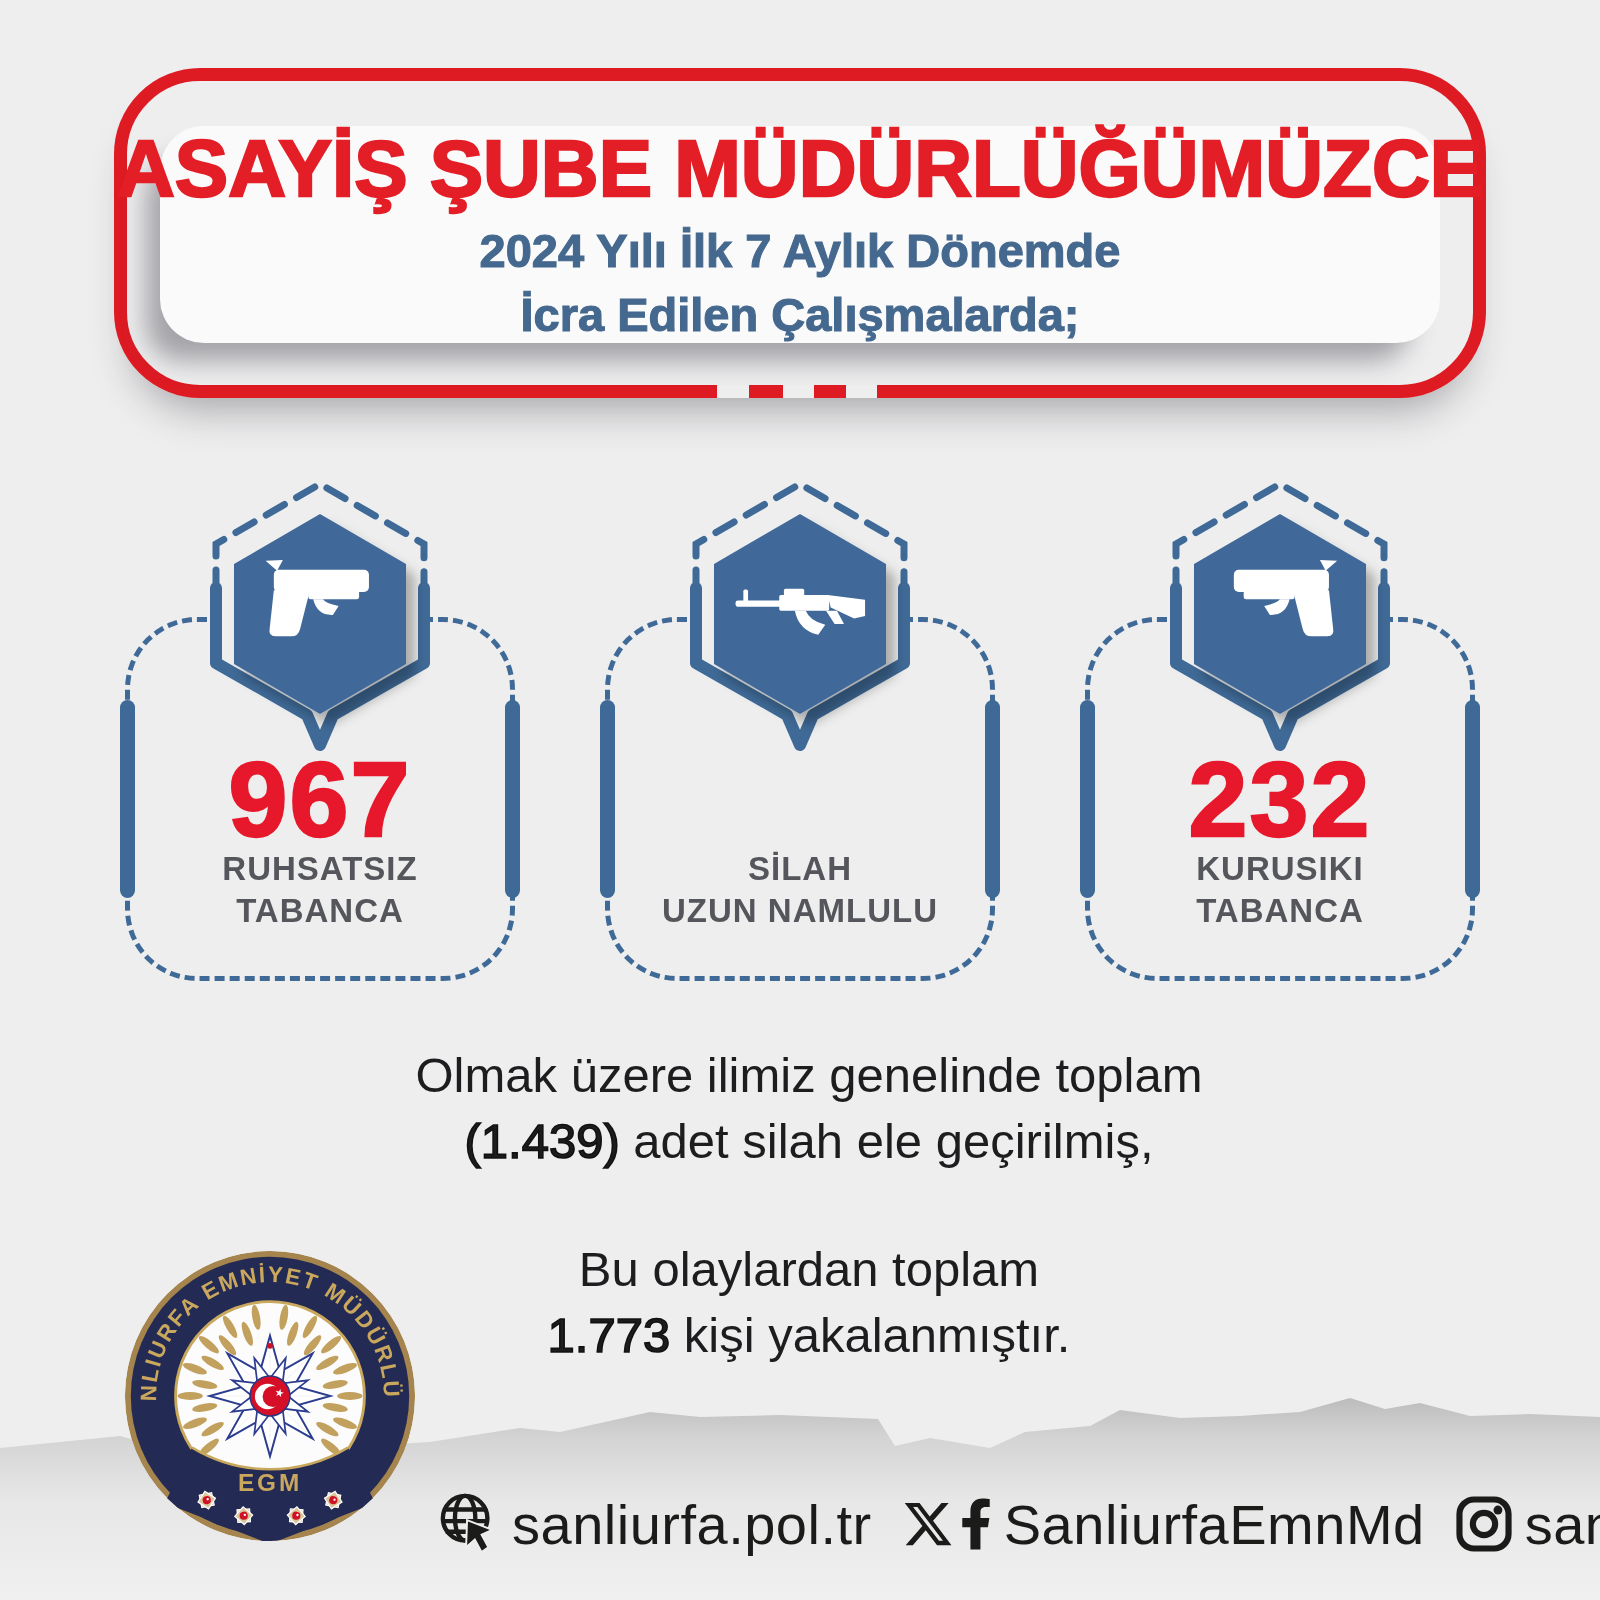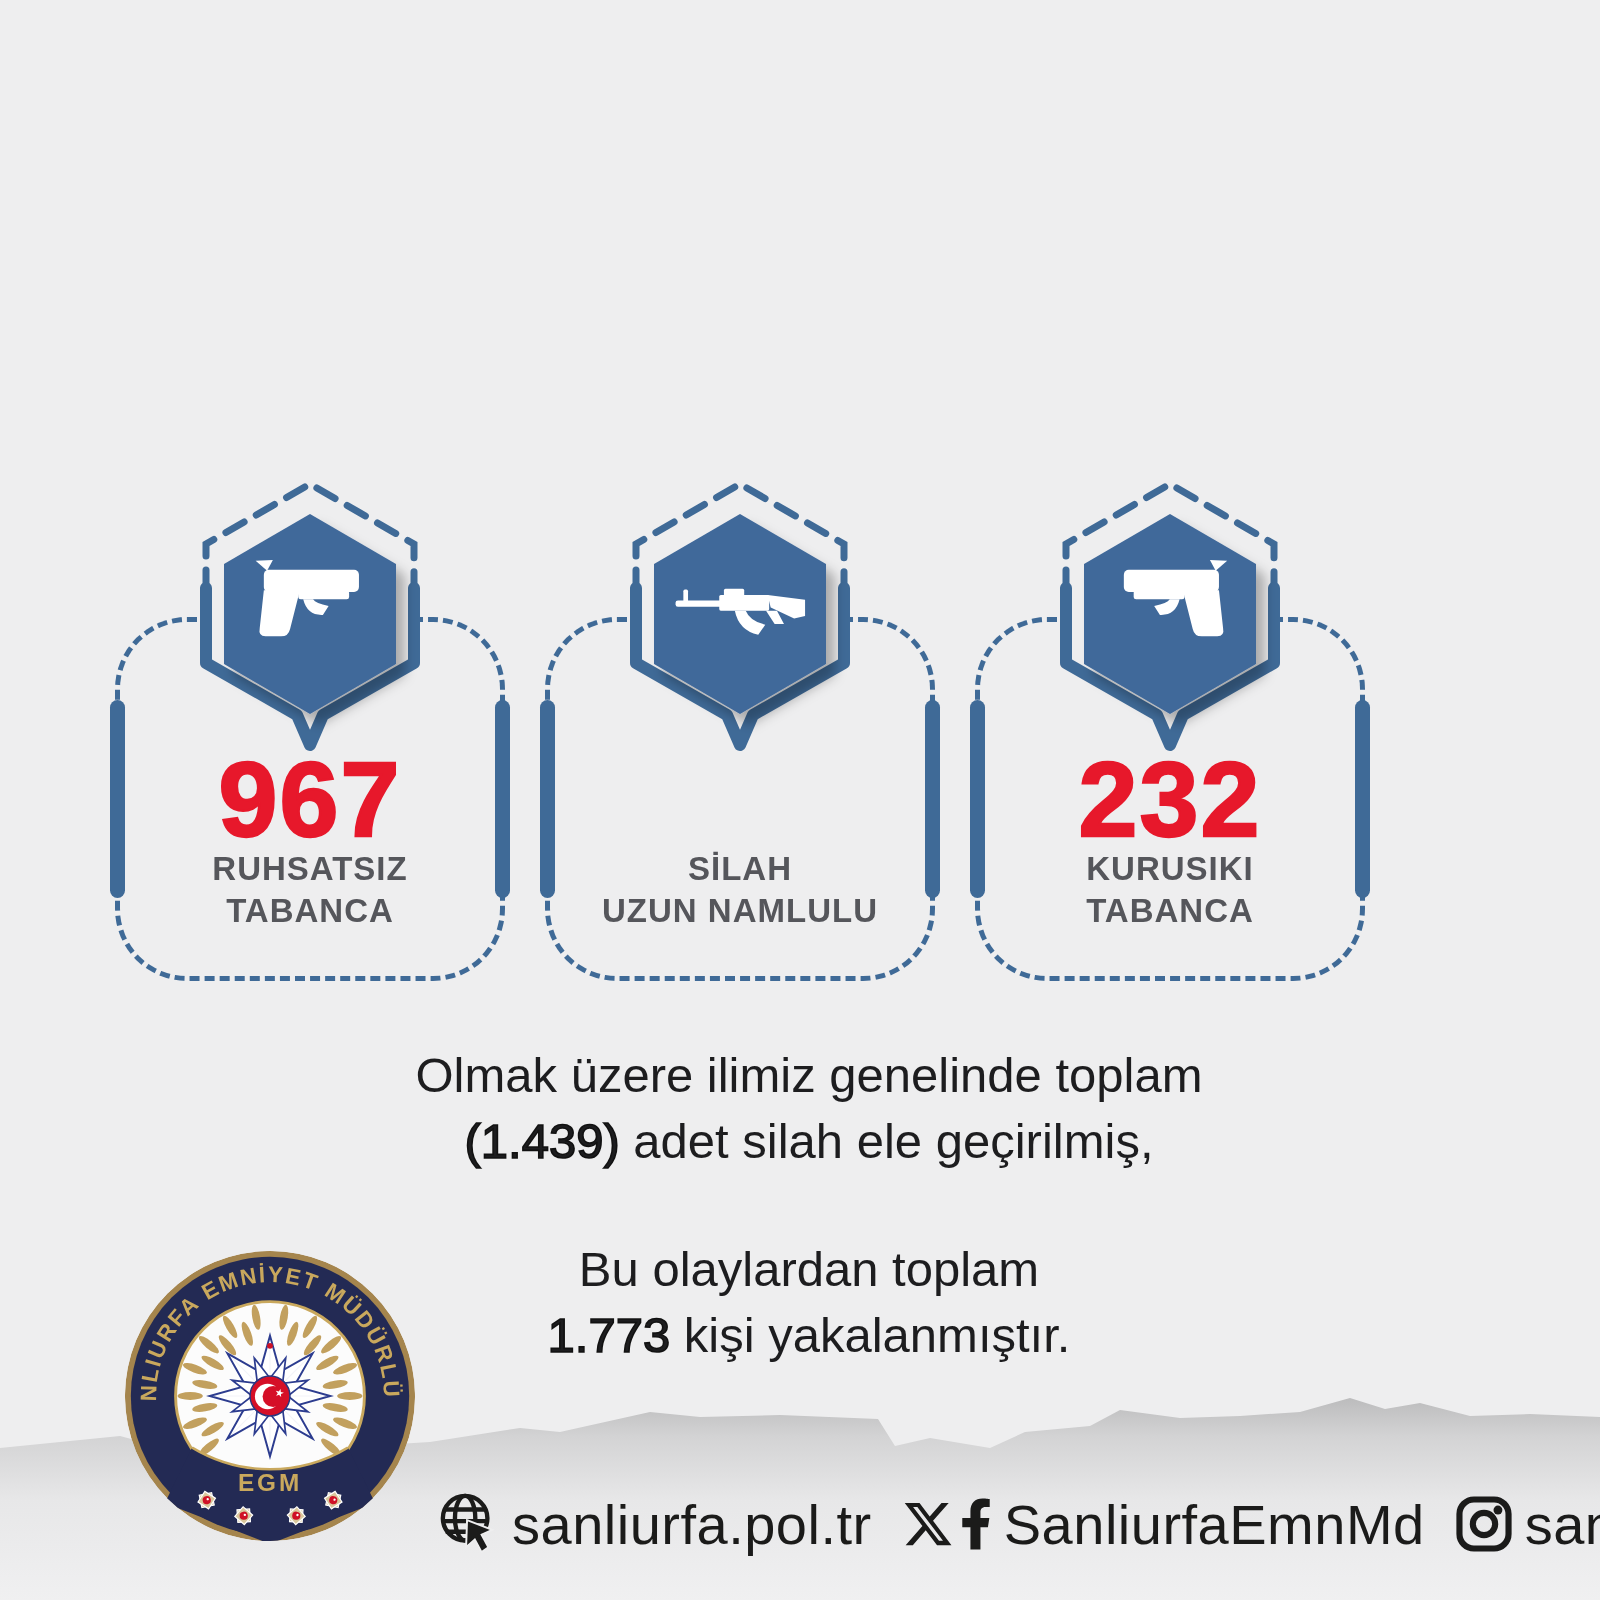--- a/index.html
+++ b/index.html
@@ -39,21 +39,21 @@
   .header-title {
     color:#e31e26; font-size:80px; font-weight:800; letter-spacing:0px; line-height:1.04;
     -webkit-text-stroke:2.4px #e31e26; white-space:nowrap;
   }
   .header-sub {
     color:#45688e; font-size:47px; font-weight:700; line-height:1.15;
     -webkit-text-stroke:1.1px #45688e; margin-top:14px; white-space:nowrap;
   }
 
   
-  .stats-row { position:absolute; left:115px; top:470px; width:1350px; z-index:2; display:flex; gap:40px; }
+  .stats-row { position:absolute; left:125px; top:470px; width:1350px; z-index:2; display:flex; gap:90px; }
   .stat-card { position:relative; width:390px; height:530px; }
   .dash-box {
     position:absolute; left:0; top:147px; width:390px; height:364px;
     border:5px dashed #3f6a97; border-radius:72px;
   }
   .side-bar {
     position:absolute; top:230px; width:15px; height:198px;
     background:#3f6a97; border-radius:8px;
   }
   .side-bar.left { left:-5px; }
@@ -85,20 +85,31 @@
   .f-group { display:flex; align-items:center; }
   .f-label { font-size:56px; margin-left:12px; letter-spacing:0.5px; }
 </style>
 </head>
 <body>
 
 <div id="canvas">
 
   <div class="tear-strip"></div>
 
+  <div class="header-box">
+    <div class="header-card">
+      <div class="header-title">ASAYİŞ ŞUBE MÜDÜRLÜĞÜMÜZCE</div>
+      <div class="header-sub">2024 Yılı İlk 7 Aylık Dönemde</div>
+      <div class="header-sub" style="margin-top:10px;">İcra Edilen Çalışmalarda;</div>
+    </div>
+    <div class="header-gap">
+      <div class="dash d1"></div>
+      <div class="dash d2"></div>
+    </div>
+  </div>
 
   <div class="stats-row">
 
     <div class="stat-card">
       <div class="dash-box"></div>
       <div class="side-bar left"></div>
       <div class="side-bar right"></div>
       <svg class="hexfig" width="260" height="278" viewBox="0 0 260 278">
         <defs>
             <filter id="hexshadow0" x="-30%" y="-30%" width="170%" height="170%">

